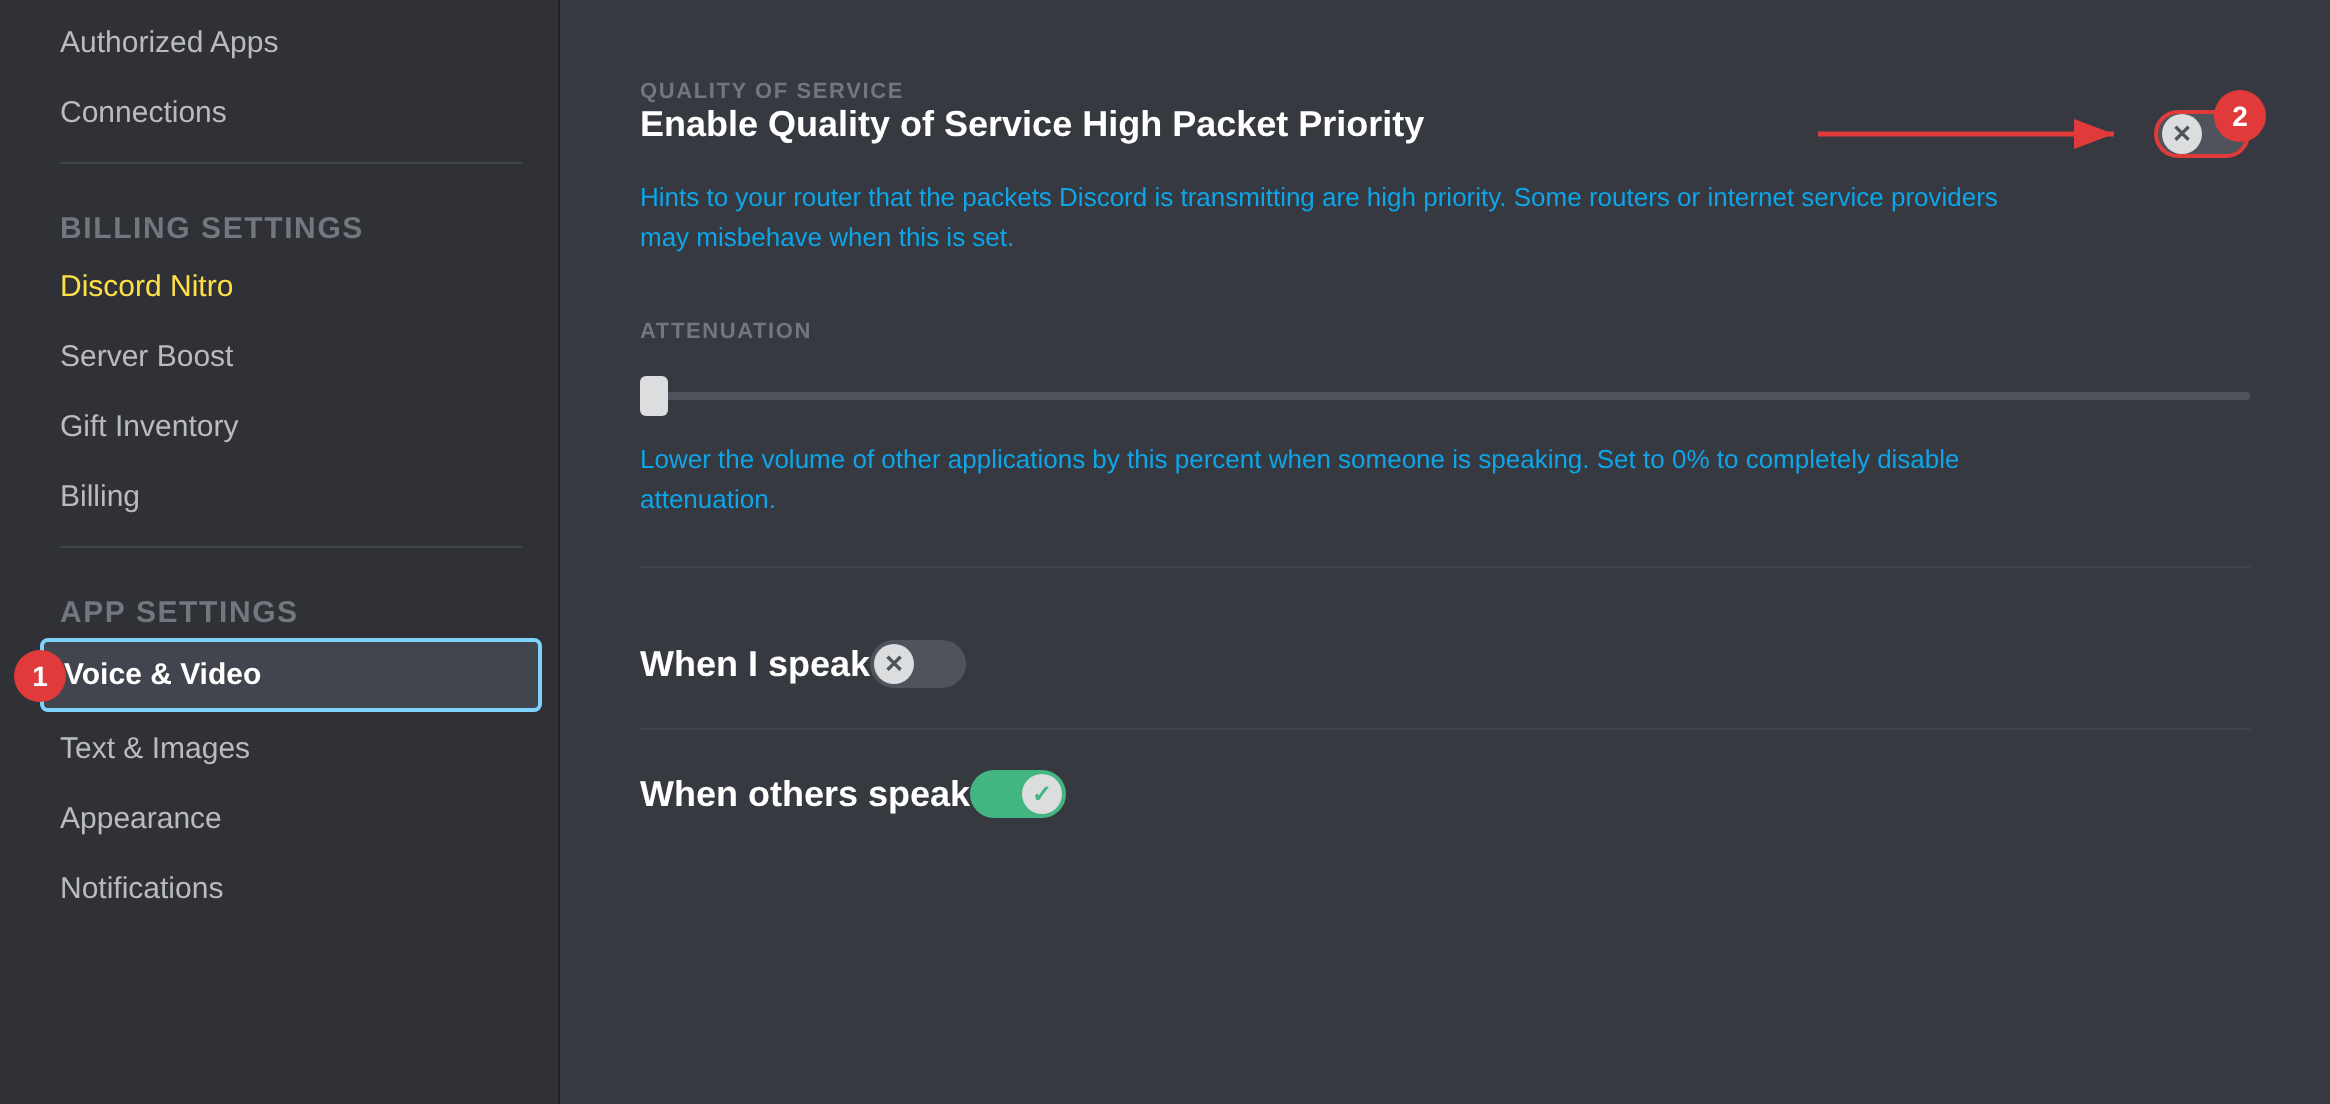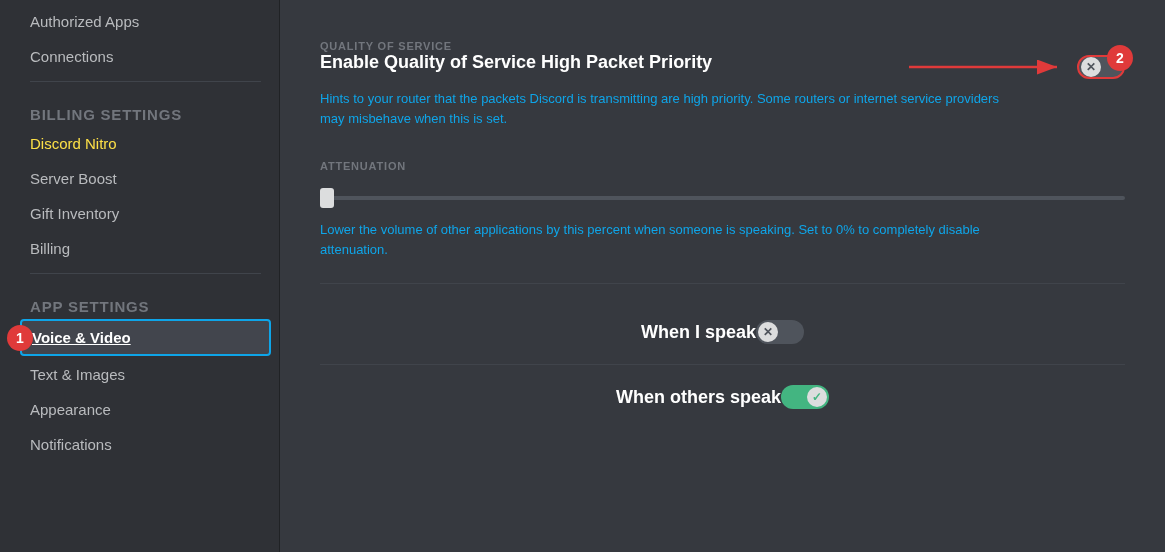--- a/index.html
+++ b/index.html
@@ -85,21 +85,21 @@
       font-size: 13px;
       color: #0ea5e9;
       line-height: 1.5;
       max-width: 700px;
       margin-bottom: 32px;
     }
 
     .setting-row {
       display: flex;
       align-items: center;
-      justify-content: center;
+      justify-content: flex-start;
       padding: 20px 0;
       border-bottom: 1px solid #40444b;
     }
 
     .setting-row-title {
       font-size: 18px;
       font-weight: 700;
       color: #ffffff;
     }
 
@@ -263,21 +263,21 @@
   </div>
 
   <div class="sidebar-divider"></div>
 
   <div>
     <div class="sidebar-section-label">APP SETTINGS</div>
 
     <div class="voice-video-wrapper">
 
       <div class="badge-1">1</div>
-      <div class="sidebar-item active" style="border: 2px solid #0ea5e9; margin-left: 0; padding-left: 10px; text-decoration: underline;">Voice &amp; Video</div>
+      <div class="sidebar-item active" style="border: 2px solid #7dd3fc; margin-left: 0; padding-left: 10px;">Voice &amp; Video</div>
     </div>
 
     <div class="sidebar-item">Text &amp; Images</div>
     <div class="sidebar-item">Appearance</div>
     <div class="sidebar-item">Notifications</div>
   </div>
 
 </div>
 
 <div class="main-content">

